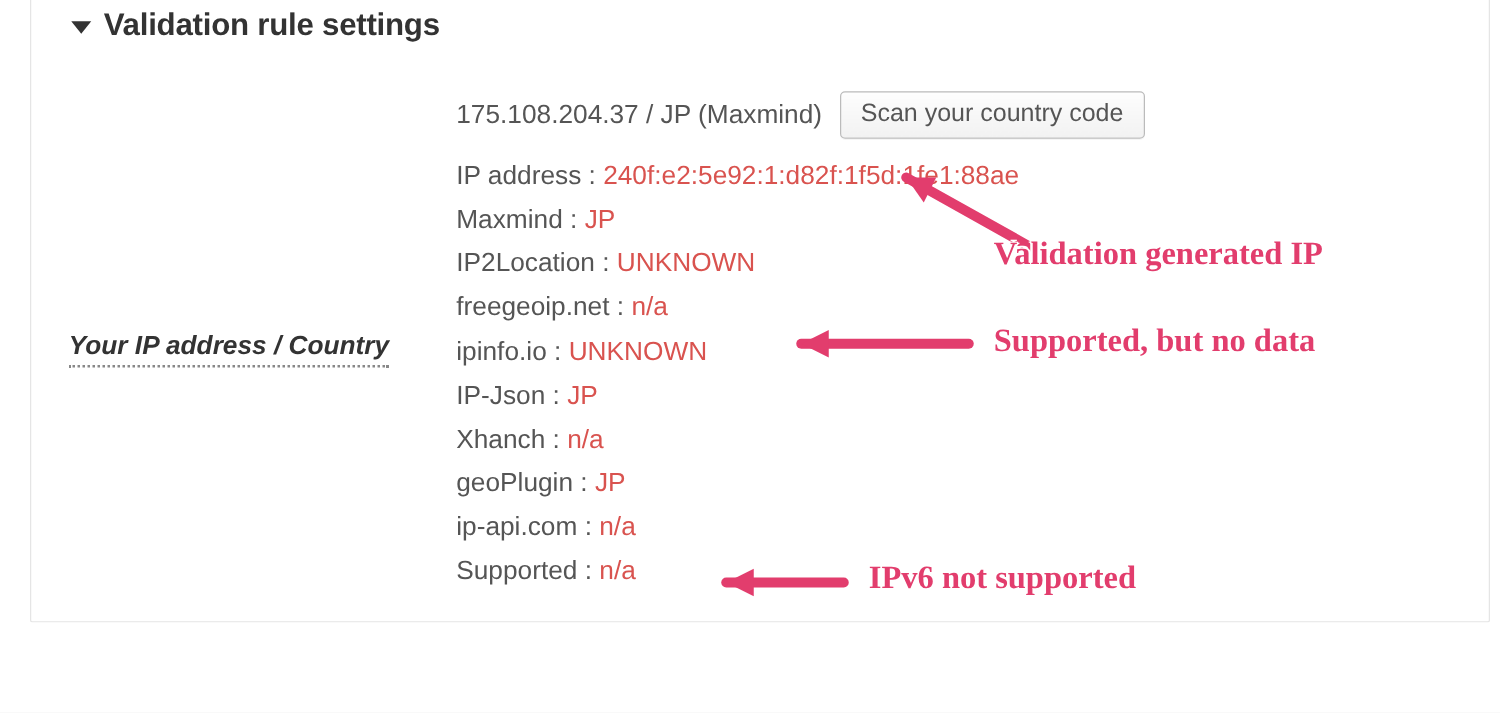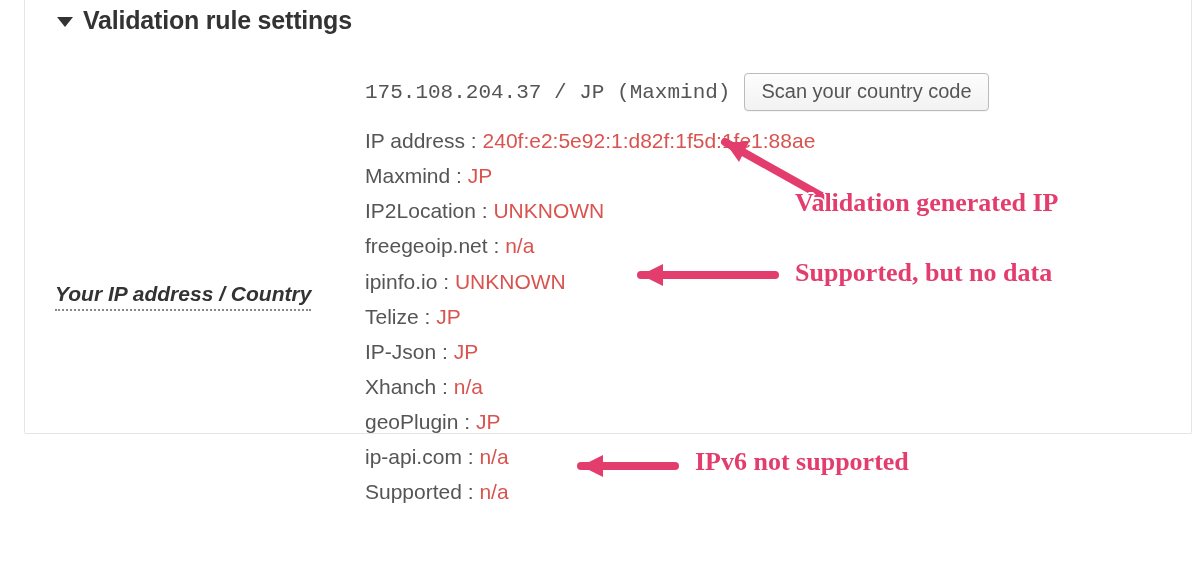--- a/index.html
+++ b/index.html
@@ -13,21 +13,21 @@
     overflow: hidden;
   }
 
   .card {
     position: relative;
     margin: 0 8px 0 24px;
     border: 1px solid #e5e5e5;
     border-top: none;
     border-radius: 0 0 2px 2px;
     padding: 0 30px 30px 30px;
-    height: 434px;
+    height: 498px;
     box-sizing: border-box;
   }
 
   .section-header {
     position: relative;
     top: -2px;
     display: flex;
     align-items: center;
     gap: 10px;
   }
@@ -76,21 +76,21 @@
     font-size: 21px;
     color: #555;
   }
 
   .summary-line {
     display: flex;
     align-items: center;
     gap: 14px;
     margin-bottom: 18px;
   }
-  .summary-text { color: #555; font-family: Liberation Mono, monospace; }
+  .summary-text { color: #555; }
 
   .btn {
     border: 1px solid #bbb;
     background: linear-gradient(#fdfdfd, #f2f2f2);
     color: #555;
     font-size: 20px;
     padding: 6px 16px 7px 16px;
     border-radius: 4px;
     box-shadow: 0 1px 0 rgba(0,0,0,0.04);
     cursor: pointer;
@@ -170,25 +170,20 @@
         <span class="lbl">freegeoip.net</span>
         <span class="lbl"> : </span>
         <span class="val-red">n/a</span>
       </div>
       <div class="kv">
         <span class="lbl">ipinfo.io</span>
         <span class="lbl"> : </span>
         <span class="val-red">UNKNOWN</span>
       </div>
       <div class="kv">
-        <span class="lbl">Telize</span>
-        <span class="lbl"> : </span>
-        <span class="val-red">JP</span>
-      </div>
-      <div class="kv">
         <span class="lbl">IP-Json</span>
         <span class="lbl"> : </span>
         <span class="val-red">JP</span>
       </div>
       <div class="kv">
         <span class="lbl">Xhanch</span>
         <span class="lbl"> : </span>
         <span class="val-red">n/a</span>
       </div>
       <div class="kv">

